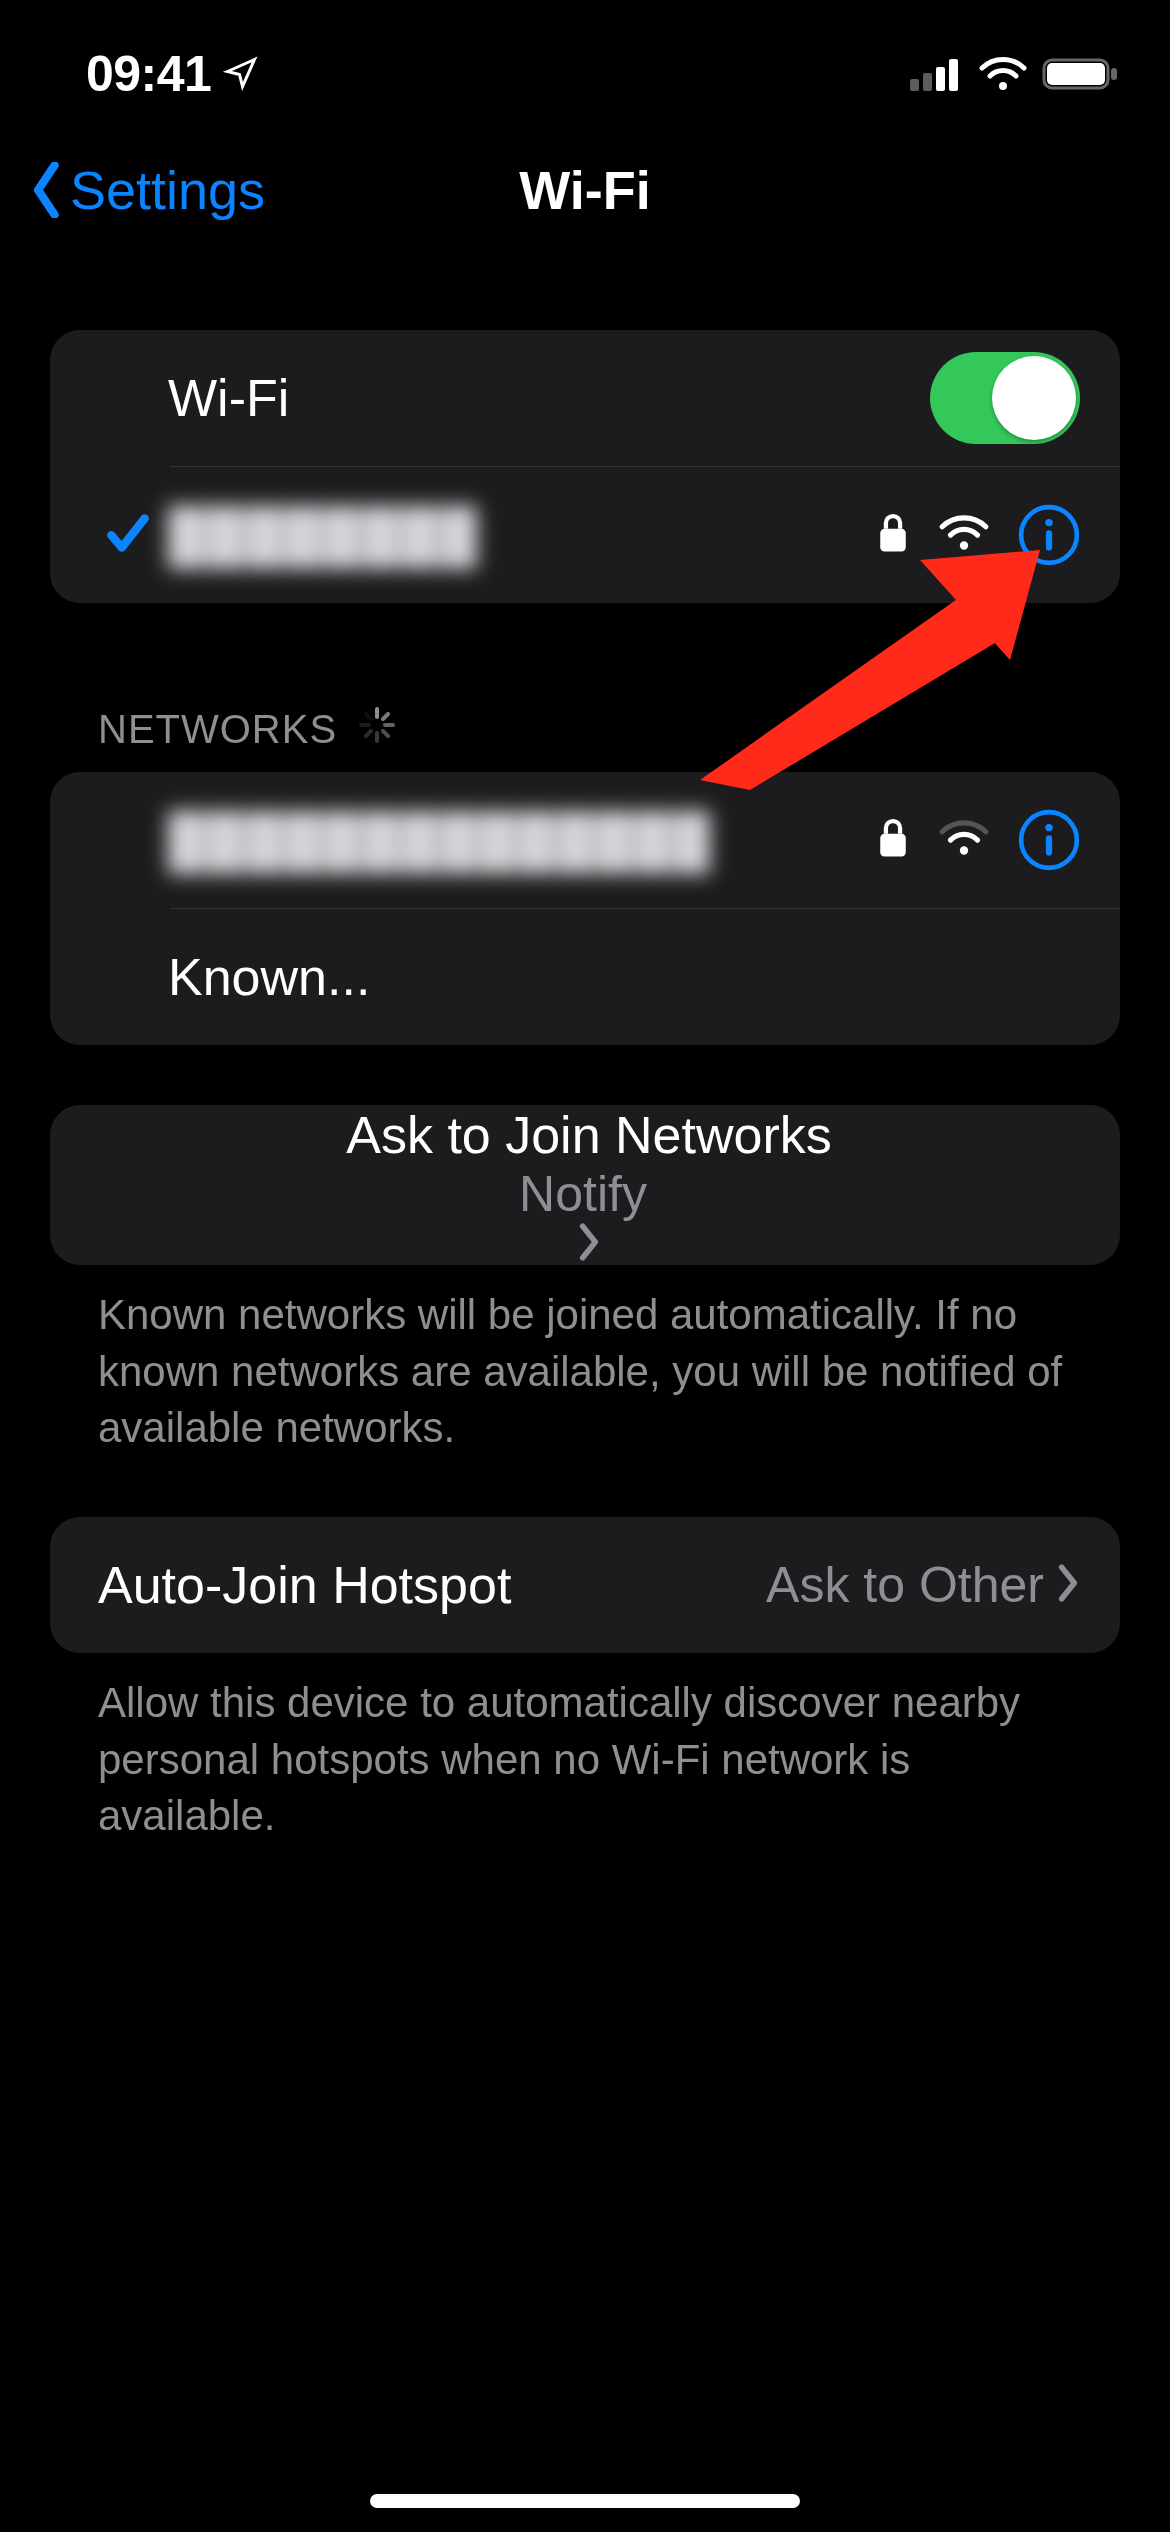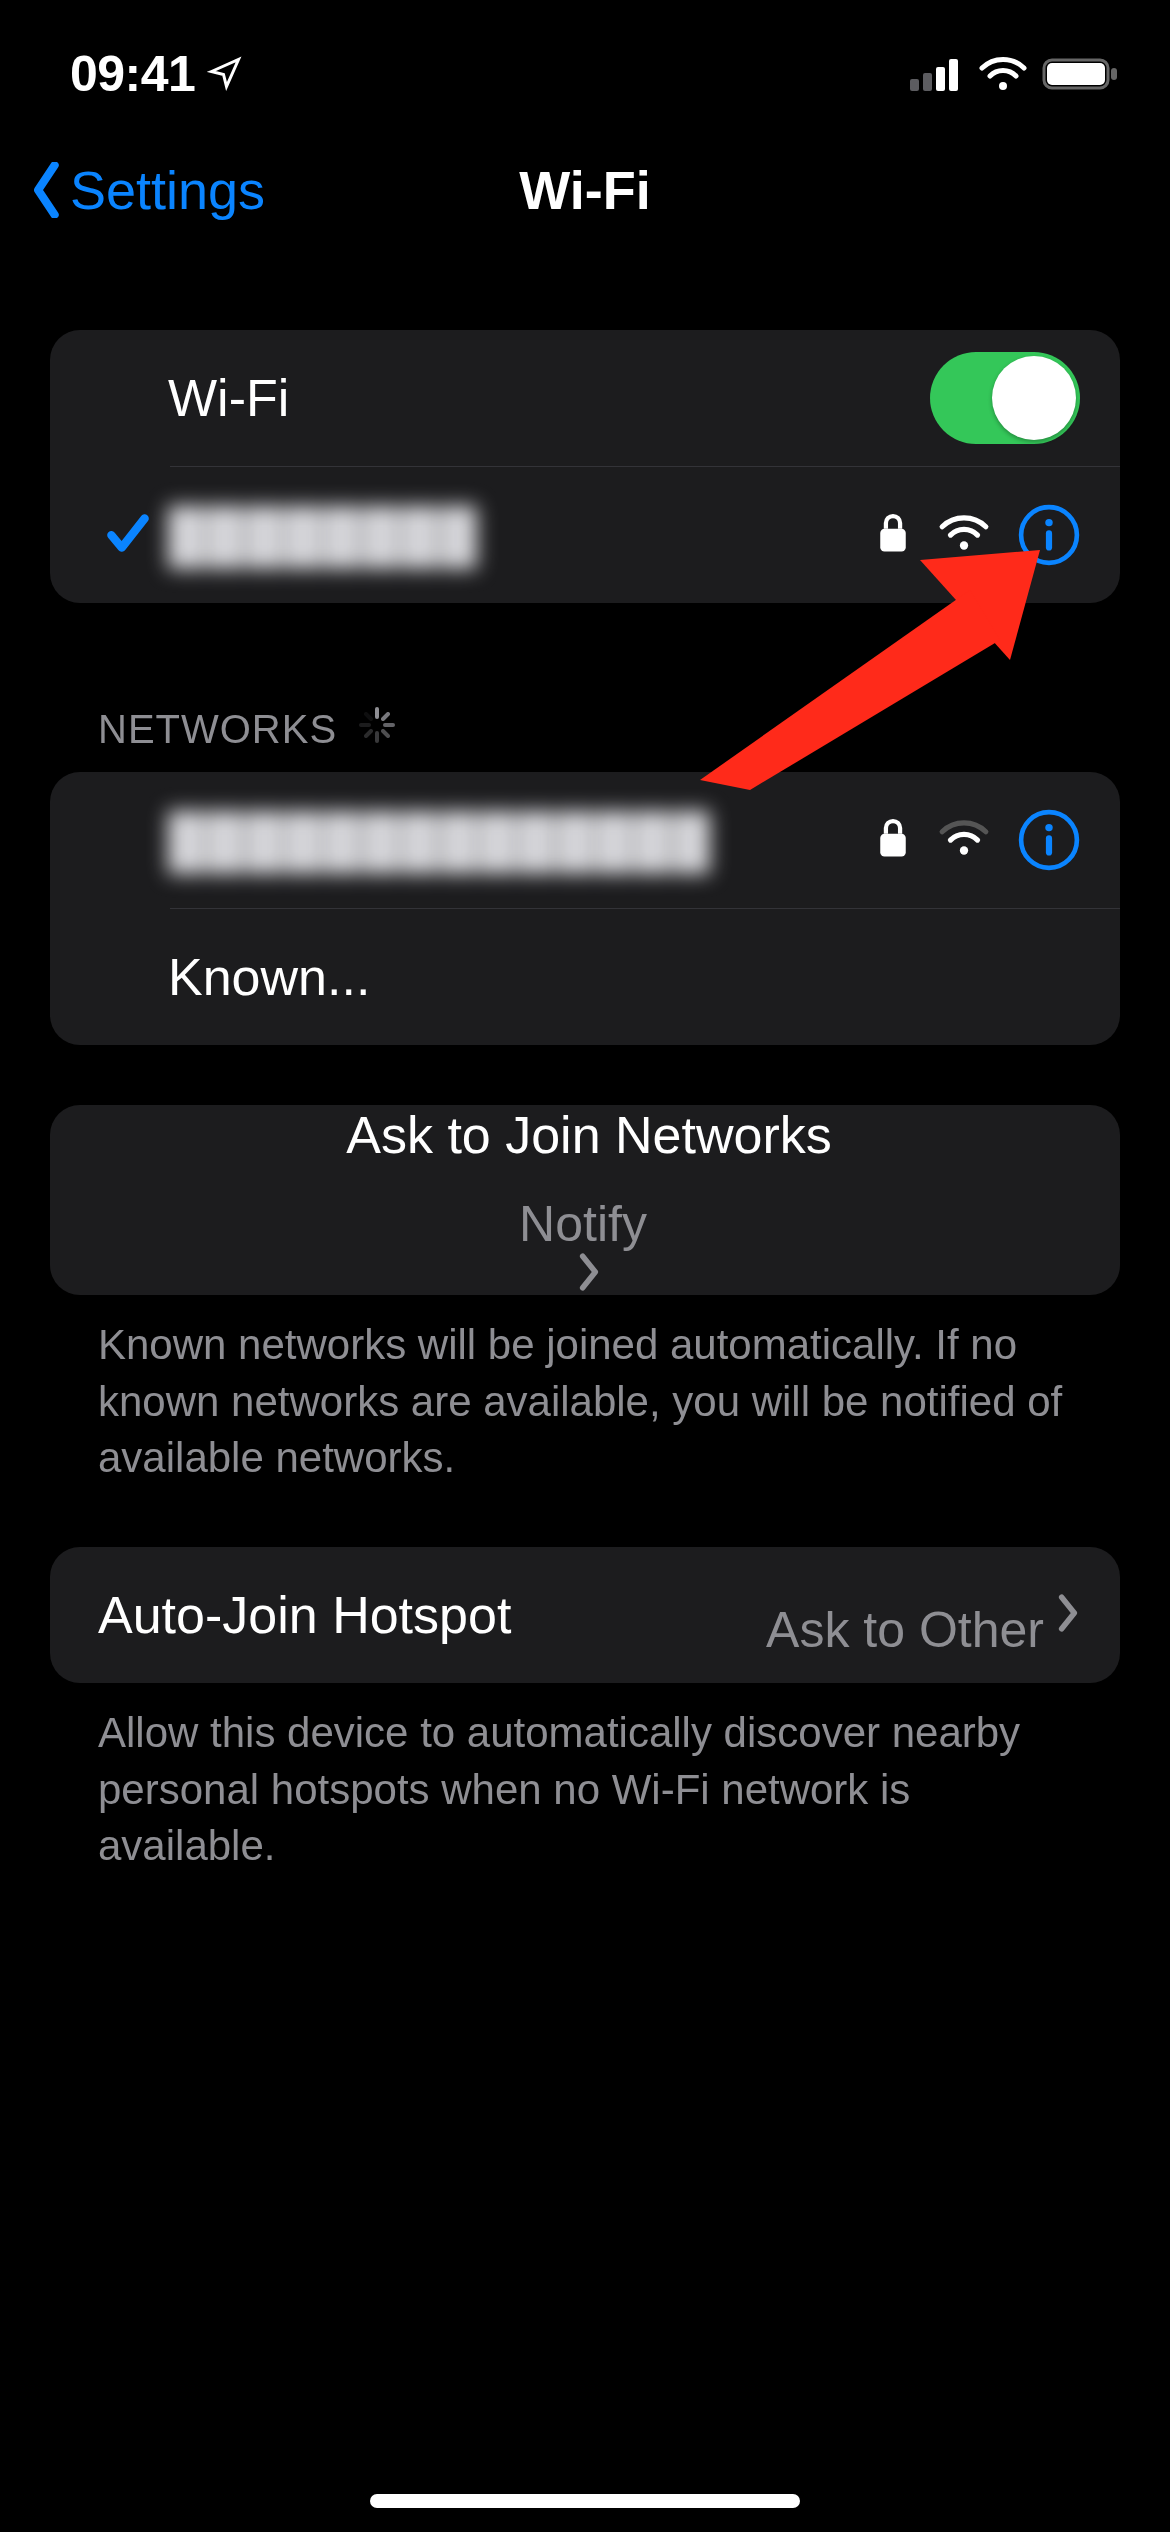--- a/index.html
+++ b/index.html
@@ -1,21 +1,21 @@
 <!DOCTYPE html>
 <html><head>
 <meta charset="utf-8">
 <style>
   * { margin: 0; padding: 0; box-sizing: border-box; font-family: -apple-system, "SF Pro Text", "Helvetica Neue", Arial, sans-serif; -webkit-font-smoothing: antialiased; }
   html, body { width: 1170px; height: 2532px; background: #000; color: #fff; }
   .screen { width: 1170px; height: 2532px; position: relative; overflow: hidden; }
 
   
   .status-bar { display: flex; justify-content: space-between; align-items: center; padding: 28px 50px 0 70px; height: 120px; }
-  .status-left { display: flex; align-items: center; gap: 12px; font-size: 50px; font-weight: 600; letter-spacing: -0.5px; }
+  .status-left { display: flex; align-items: center; gap: 12px; font-size: 50px; font-weight: 600; letter-spacing: -0.5px; margin-left: 16px; }
   .status-right { display: flex; align-items: center; gap: 14px; }
   .loc-icon svg { width: 36px; height: 36px; }
   .sig-icon svg, .wifi-stat svg, .battery svg { display:block; }
 
   
   .nav { display: flex; align-items: center; height: 140px; position: relative; padding: 0 28px; }
   .back { display: flex; align-items: center; gap: 2px; color: #0a84ff; font-size: 54px; }
   .back svg { width: 40px; height: 56px; }
   .nav-title { position: absolute; left: 0; right: 0; text-align: center; font-size: 54px; font-weight: 600; color: #fff; pointer-events: none; }
 
@@ -23,21 +23,21 @@
   .content { padding: 0 50px; margin-top: 70px; }
   .group { background: #1c1c1e; border-radius: 30px; overflow: hidden; }
   .group + .section-header { margin-top: 60px; }
   .section-header { color: #8e8e93; font-size: 40px; letter-spacing: 1px; padding: 0 32px 18px 48px; display:flex; align-items:center; gap:20px; text-transform: uppercase; }
   .spinner svg { width: 40px; height: 40px; animation: spin 1s linear infinite; }
   @keyframes spin { to { transform: rotate(360deg);} }
 
   .row { display: flex; align-items: center; min-height: 136px; padding: 0 40px 0 38px; position: relative; }
   .row .indent { width: 80px; display:flex; align-items:center; justify-content:center; flex: none; }
   .row .label { flex: 1; font-size: 52px; color: #fff; }
-  .row .value { font-size: 50px; color: #8e8e93; margin-right: 12px; margin-top: 30px; }
+  .row .value { font-size: 50px; color: #8e8e93; margin-right: 12px; }
   .row .trailing { display:flex; align-items:center; gap: 28px; }
   .sep { height: 1px; background: #333338; margin-left: 120px; }
   .chevron svg { width: 24px; height: 38px; }
 
   .blurred { filter: blur(10px); color:#d8d8dc; font-weight:500; letter-spacing:2px; user-select:none; }
 
   
   .toggle { width: 150px; height: 92px; border-radius: 46px; background: #34c759; position: relative; }
   .toggle .knob { position: absolute; width: 84px; height: 84px; border-radius: 50%; background: #fff; top: 4px; right: 4px; box-shadow: 0 2px 4px rgba(0,0,0,0.3); }
 

